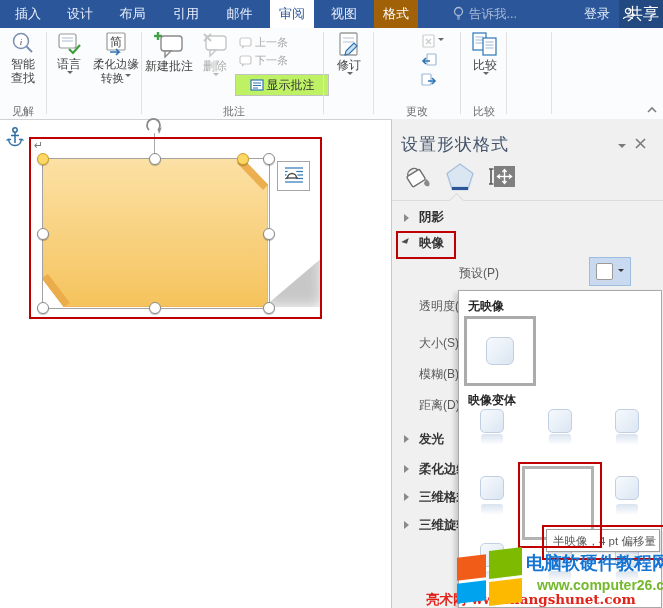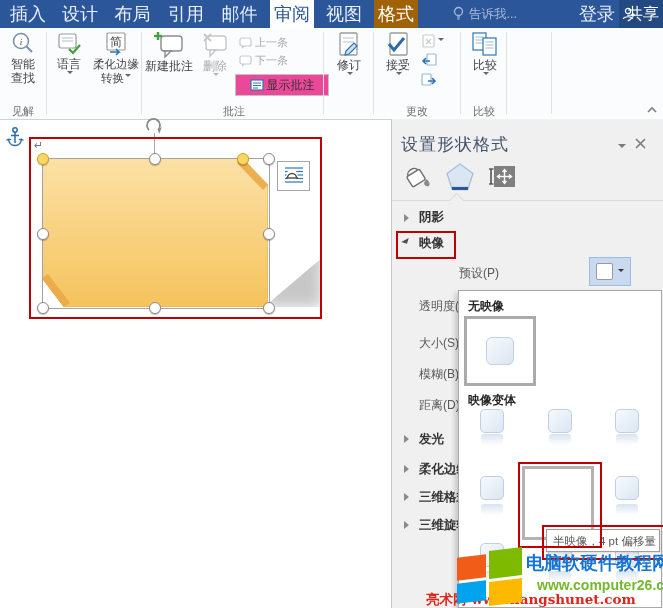--- a/index.html
+++ b/index.html
@@ -1,35 +1,35 @@
 <!DOCTYPE html>
 <html><head>
 <meta charset="utf-8">
 <style>
   html,body{margin:0;padding:0;}
   body{width:663px;height:608px;overflow:hidden;font-family:"Liberation Sans","DejaVu Sans",sans-serif;background:#fff;position:relative;}
   .abs{position:absolute;}
   
   .tabbar{position:absolute;left:0;top:0;width:663px;height:28px;background:#2b579a;z-index:3;}
-  .tab{position:absolute;top:0;height:28px;line-height:28px;text-align:center;font-size:18px;color:#e8eefb;white-space:nowrap;cursor:default;}
+  .tab{position:absolute;top:0;height:28px;line-height:28px;text-align:center;font-size:13px;color:#e8eefb;white-space:nowrap;cursor:default;}
   .tab.active{background:#fff;color:#2b579a;}
   .tab.contextual{background:#a16207;color:#fff;}
   .tellme{position:absolute;top:0;height:28px;line-height:28px;font-size:12.5px;color:#a9bad8;}
   .share-box{position:absolute;top:0;right:0;width:40px;height:28px;background:#234a80;color:#fff;font-size:16px;line-height:28px;text-align:right;padding-right:4px;}
   
   .ribbon{position:absolute;left:0;top:28px;width:663px;height:91px;background:#fbfcfd;border-bottom:1px solid #d2d2d2;z-index:2;}
   .rdiv{position:absolute;top:4px;height:82px;width:1px;background:#e1e1e1;}
   .rbtn{position:absolute;top:3px;display:flex;flex-direction:column;align-items:center;font-size:12px;color:#444;text-align:center;}
   .rbtn .lbl{line-height:14px;white-space:nowrap;}
   .grouplbl{position:absolute;top:76px;font-size:11px;color:#6e6e6e;text-align:center;}
   .dd-arrow{display:inline-block;width:0;height:0;border:3px solid transparent;border-top-color:#666;margin-left:1px;vertical-align:2px;}
   .grayed{color:#ababab;}
   .grayed .dd-arrow{border-top-color:#b5b5b5;}
   .smallbtn{position:absolute;display:flex;align-items:center;font-size:11px;color:#a8a8a8;white-space:nowrap;}
-  .showc{position:absolute;left:235px;top:46px;width:92px;height:20px;background:#ec4899;border:1px solid #c2c2c2;display:flex;align-items:center;justify-content:center;font-size:12px;color:#333;gap:3px;}
+  .showc{position:absolute;left:235px;top:46px;width:92px;height:20px;background:#bef264;border:1px solid #c2c2c2;display:flex;align-items:center;justify-content:center;font-size:12px;color:#333;gap:3px;}
   
   .doc{position:absolute;left:0;top:119px;width:391px;height:489px;background:#fff;}
   .red-annot{position:absolute;border:2px solid #c00000;z-index:12;pointer-events:none;}
   .handle{position:absolute;width:10px;height:10px;border-radius:50%;background:#fff;border:1px solid #8a8a8a;box-shadow:0 1px 1px rgba(0,0,0,.25);z-index:8;}
   .handle.yellow{background:#fdd763;border-color:#cfa126;}
   .selbox{position:absolute;left:42px;top:39px;width:226px;height:149px;border:1px solid #a3a3a3;z-index:6;}
   .rotline{position:absolute;left:154px;top:14px;width:1px;height:26px;background:#a9a9a9;z-index:6;}
   .shape-shadow{position:absolute;left:264px;top:130px;width:58px;height:58px;background:#909090;opacity:.5;filter:blur(7px);clip-path:polygon(100% 15%,100% 100%,0 100%);z-index:4;}
   .layoutopts{position:absolute;left:277px;top:42px;width:31px;height:28px;background:#fff;border:1px solid #a6a6a6;z-index:9;display:flex;align-items:center;justify-content:center;}
   
@@ -185,28 +185,20 @@
         <rect x="4" y="2" width="17" height="22" rx="1" fill="#fff" stroke="#9a9a9a" stroke-width="1.3"></rect>
         <line x1="7" y1="7" x2="18" y2="7" stroke="#c2cbd8" stroke-width="1.2"></line>
         <line x1="7" y1="11" x2="18" y2="11" stroke="#c2cbd8" stroke-width="1.2"></line>
         <path d="M10,20 l8,-8 l3,3 l-8,8 l-4,1 z" fill="#cfe0f0" stroke="#2e75b6" stroke-width="1.2"></path>
       </svg>
       <span class="lbl">修订</span>
       <span class="dd-arrow"></span>
     </div>
     <div class="rdiv" style="left:373px;"></div>
 
-    <div class="rbtn" style="left:378px;width:40px;">
-      <svg width="26" height="27" viewBox="0 0 26 27">
-        <rect x="5" y="2" width="17" height="22" rx="1" fill="#fff" stroke="#9a9a9a" stroke-width="1.3"></rect>
-        <path d="M4,13 l5,6 l10,-12" fill="none" stroke="#2e6da4" stroke-width="3"></path>
-      </svg>
-      <span class="lbl">接受</span>
-      <span class="dd-arrow"></span>
-    </div>
 
     <div class="smallbtn" style="left:421px;top:6px;">
       <svg width="16" height="14" viewBox="0 0 16 14">
           <rect x="2" y="1" width="11" height="12" rx="1" fill="#fff" stroke="#cccccc" stroke-width="1.2"></rect>
           <path d="M5,5 l5,5 M10,5 l-5,5" stroke="#cccccc" stroke-width="1.4"></path>
         </svg>
       <span class="dd-arrow"></span>
     </div>
     <div class="smallbtn" style="left:421px;top:25px;">
       <svg width="16" height="15" viewBox="0 0 16 15">

